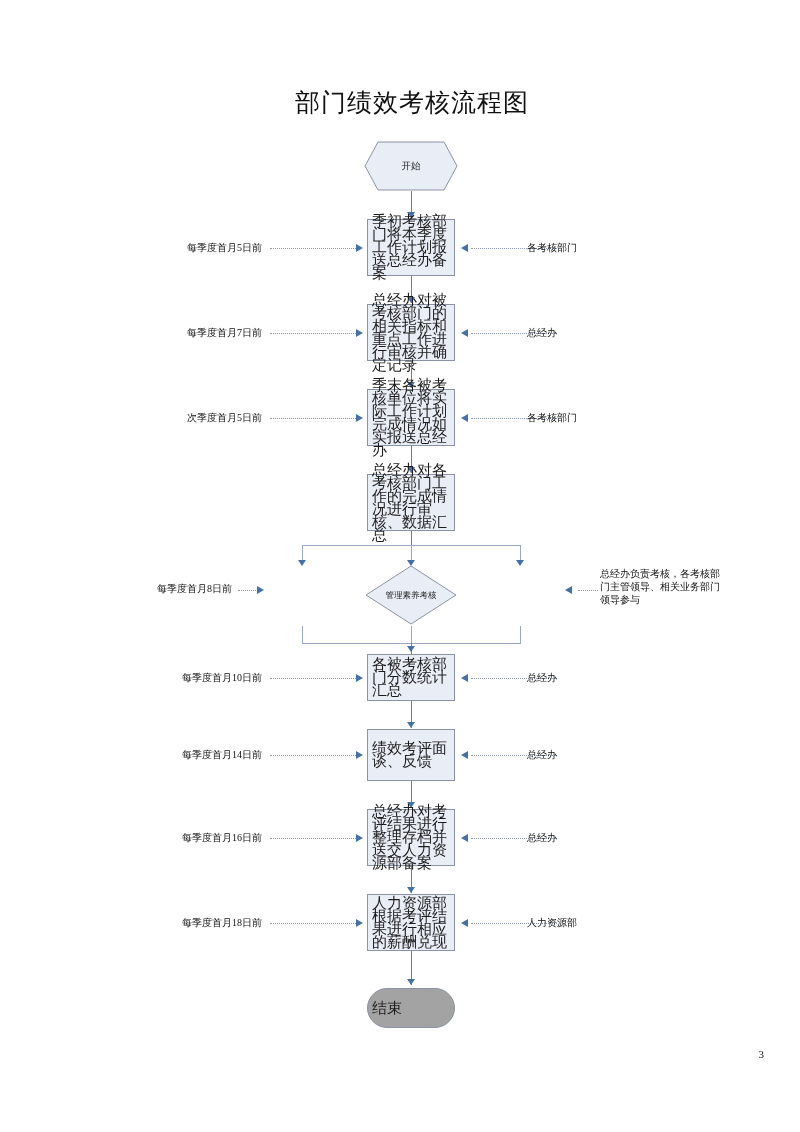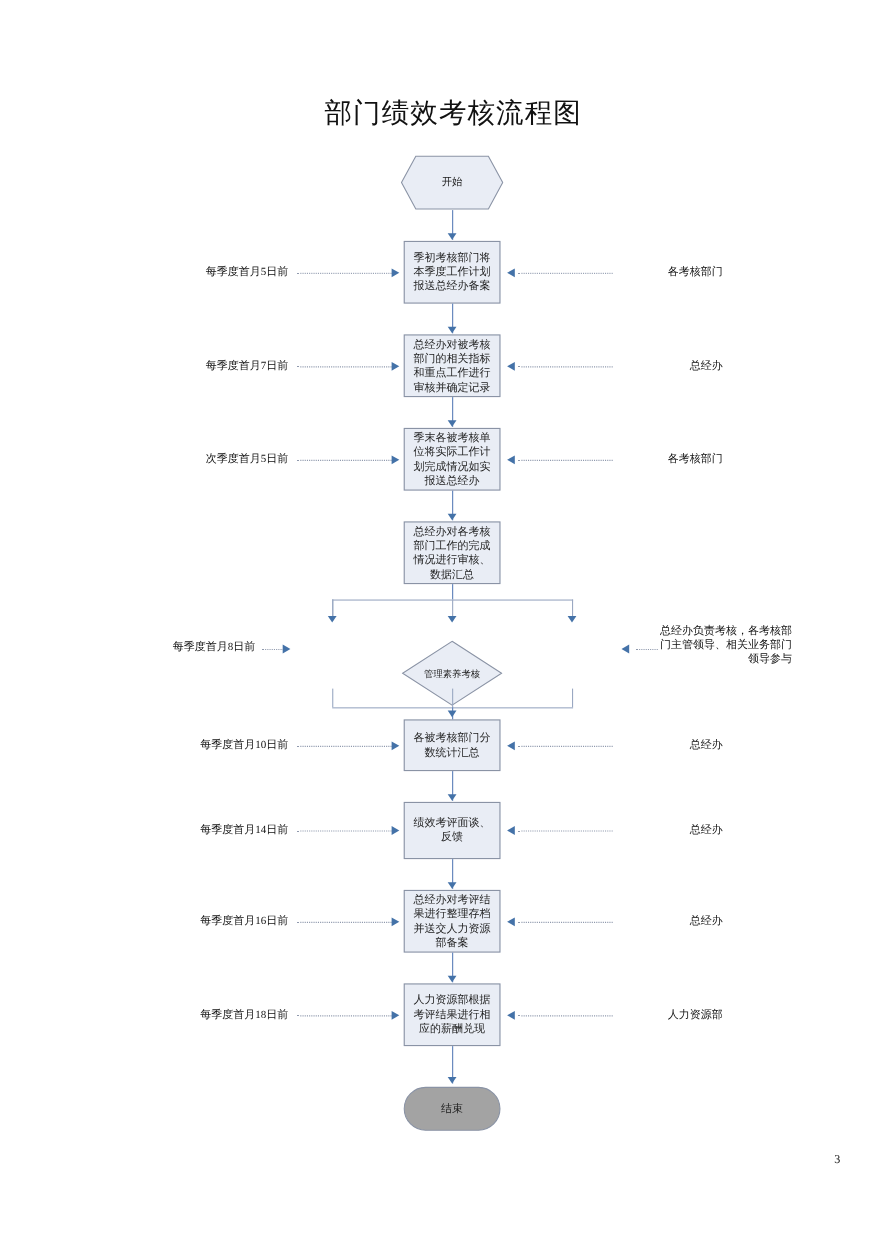--- a/index.html
+++ b/index.html
@@ -39,22 +39,21 @@
 
   
   .node {
     position: absolute;
     box-sizing: border-box;
     background: #e9edf5;
     border: 1px solid #8a93a5;
     display: flex;
     align-items: center;
     justify-content: center;
-    text-align: center;
-    font-size: 10px;
+    font-size: 15px;
     line-height: 13px;
     color: #1c1c1c;
     padding: 6px 4px;
   }
   .node .txt { display: block; width: 100%; }
   .hexagon-wrap {
     position: absolute;
     box-sizing: border-box;
   }
 
@@ -88,21 +87,21 @@
   
   .side-label {
     position: absolute;
     font-size: 10px;
     line-height: 14px;
     color: #111111;
     text-align: center;
     white-space: pre-line;
   }
   .side-left { text-align: right; }
-  .side-right { text-align: right; }
+  .side-right { text-align: left; }
 
   
   .vline {
     position: absolute;
     width: 1px;
     background: #5b7fb9;
   }
   .hline {
     position: absolute;
     height: 1px;
@@ -208,21 +207,21 @@
   <div class="hline" style="left:290px; top:545px; width:219px;"></div>
   <div class="hline" style="left:290px; top:545px; width:1px; height:19px; background:#9aa8c2;"></div>
   <div class="vline" style="left:290px; top:545px; height:19px; background:#9aa8c2;"></div>
   <div class="vline" style="left:399px; top:545px; height:19px; background:#9aa8c2;"></div>
   <div class="vline" style="left:508px; top:545px; height:19px; background:#9aa8c2;"></div>
   <div class="arrow-down" style="left:285.5px; top:560px;"></div>
   <div class="arrow-down" style="left:394.5px; top:560px;"></div>
   <div class="arrow-down" style="left:503.5px; top:560px;"></div>
 
 
-  <div class="diamond-wrap" style="left:353px; top:582px; width:92px; height:60px;">
+  <div class="diamond-wrap" style="left:353px; top:565px; width:92px; height:60px;">
     <svg class="diamond-svg" width="92" height="60" viewBox="0 0 92 60">
       <polygon points="46,1 91,30 46,59 1,30" fill="#e9edf5" stroke="#8a93a5" stroke-width="1"></polygon>
     </svg>
     <div class="diamond-label">管理素养考核</div>
   </div>
 
 
   <div class="side-label side-left" style="left:110px; top:582px; width:110px;">每季度首月8日前</div>
   <div class="dotline" style="left:226px; top:590px; width:22px;"></div>
   <div class="arrow-right" style="left:245px; top:586px;"></div>

